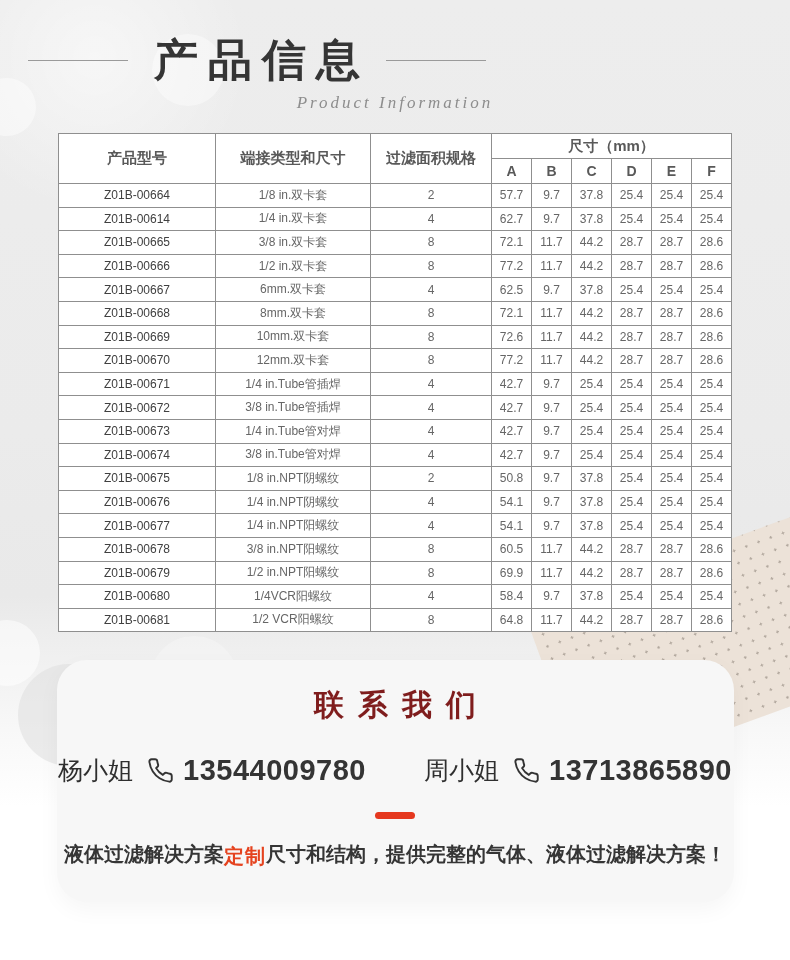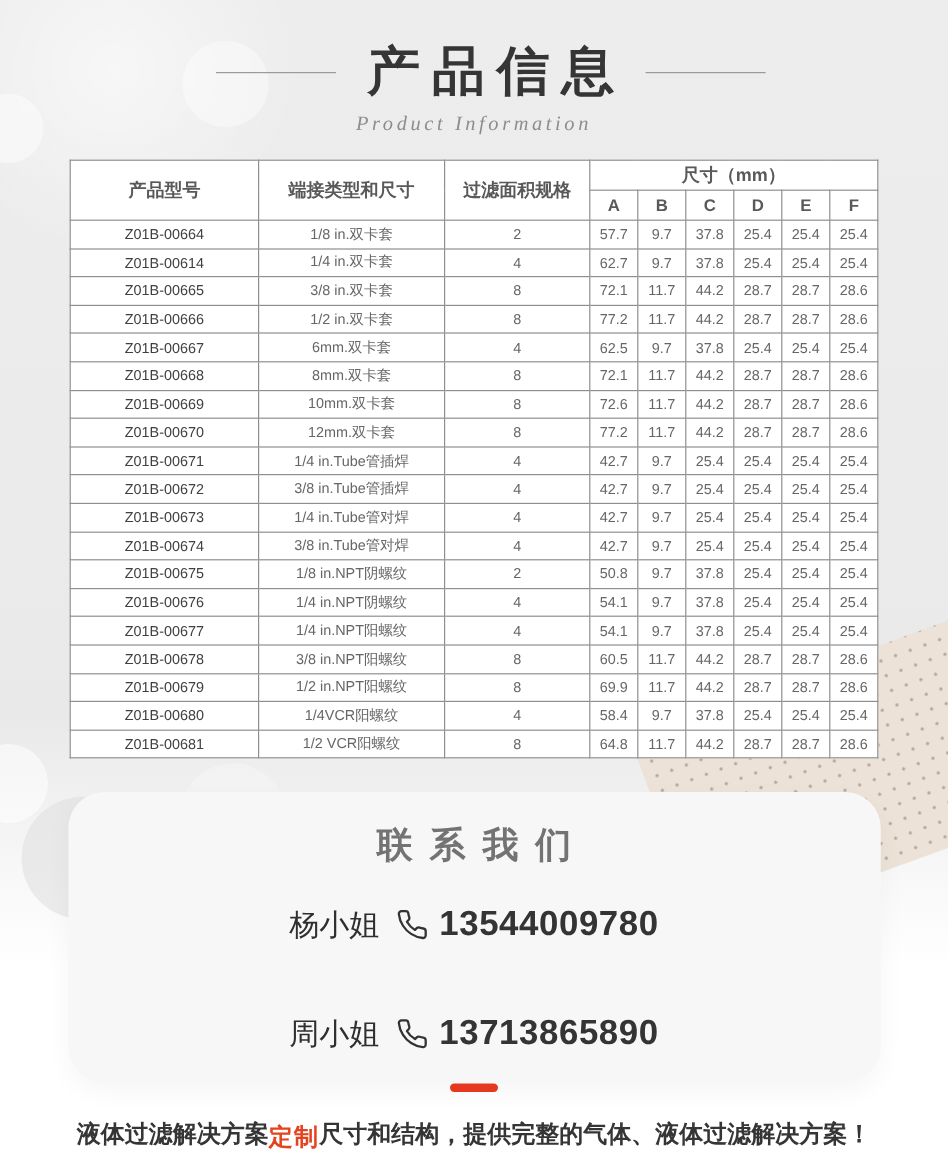--- a/index.html
+++ b/index.html
@@ -21,21 +21,21 @@
     position:absolute;right:-85px;top:552px;width:330px;height:178px;
     background:#ece2d8;transform:rotate(-20deg);z-index:0;
   }
   .deco-band::after{
     content:"";position:absolute;inset:0;
     background-image:radial-gradient(circle,#a49a90 1.2px,transparent 1.4px);
     background-size:13px 13px;background-position:4px 6px;opacity:.8;
   }
   
   .header{position:relative;padding-top:34px;text-align:center;z-index:2;}
-  .title-row{display:flex;align-items:center;justify-content:center;gap:16px;margin-left:28px;}
+  .title-row{display:flex;align-items:center;justify-content:flex-start;gap:16px;margin-left:28px;}
   .title-line{width:100px;height:1px;background:#9a9a9a;}
   .page-title{
     font-size:44px;line-height:52px;font-weight:bold;color:#353535;
     letter-spacing:10px;padding-left:10px;white-space:nowrap;
   }
   .page-subtitle{
     margin-top:2px;font-family:"Liberation Serif","DejaVu Serif",serif;
     font-style:italic;font-size:17px;line-height:30px;color:#8d8d8d;letter-spacing:3px;
   }
   
@@ -54,24 +54,24 @@
   .spec-table tbody td:first-child{color:#404040;}
   
   .contact-card{
     position:relative;z-index:3;
     width:677px;height:242px;margin:28px auto 0;
     background:#f7f7f7;border-radius:30px;
     box-shadow:0 8px 22px rgba(0,0,0,.04);
   }
   .contact-title{
     padding-top:30px;text-align:center;
-    font-size:30px;line-height:30px;font-weight:bold;color:#737373;
+    font-size:30px;line-height:30px;font-weight:bold;color:#7f1d1d;
     letter-spacing:14px;padding-left:14px;
   }
-  .contact-row{display:flex;justify-content:center;align-items:center;gap:58px;margin-top:34px;flex-direction:column;}
+  .contact-row{display:flex;justify-content:center;align-items:center;gap:58px;margin-top:34px;}
   .contact-item{display:flex;align-items:center;}
   .contact-name{font-size:25px;color:#2f2f2f;font-weight:500;}
   .phone-icon{width:27px;height:27px;margin:0 9px 0 14px;display:block;}
   .contact-phone{font-size:29px;font-weight:700;color:#343434;letter-spacing:.5px;}
   .red-divider{width:40px;height:7px;border-radius:4px;background:#e5381f;margin:25px auto 0;}
   .contact-note{
     margin-top:22px;text-align:center;font-size:20px;font-weight:600;color:#353535;
     white-space:nowrap;
   }
   .note-highlight{font-size:20px;font-weight:bold;color:#e5431f;vertical-align:-2px;letter-spacing:1px;}

